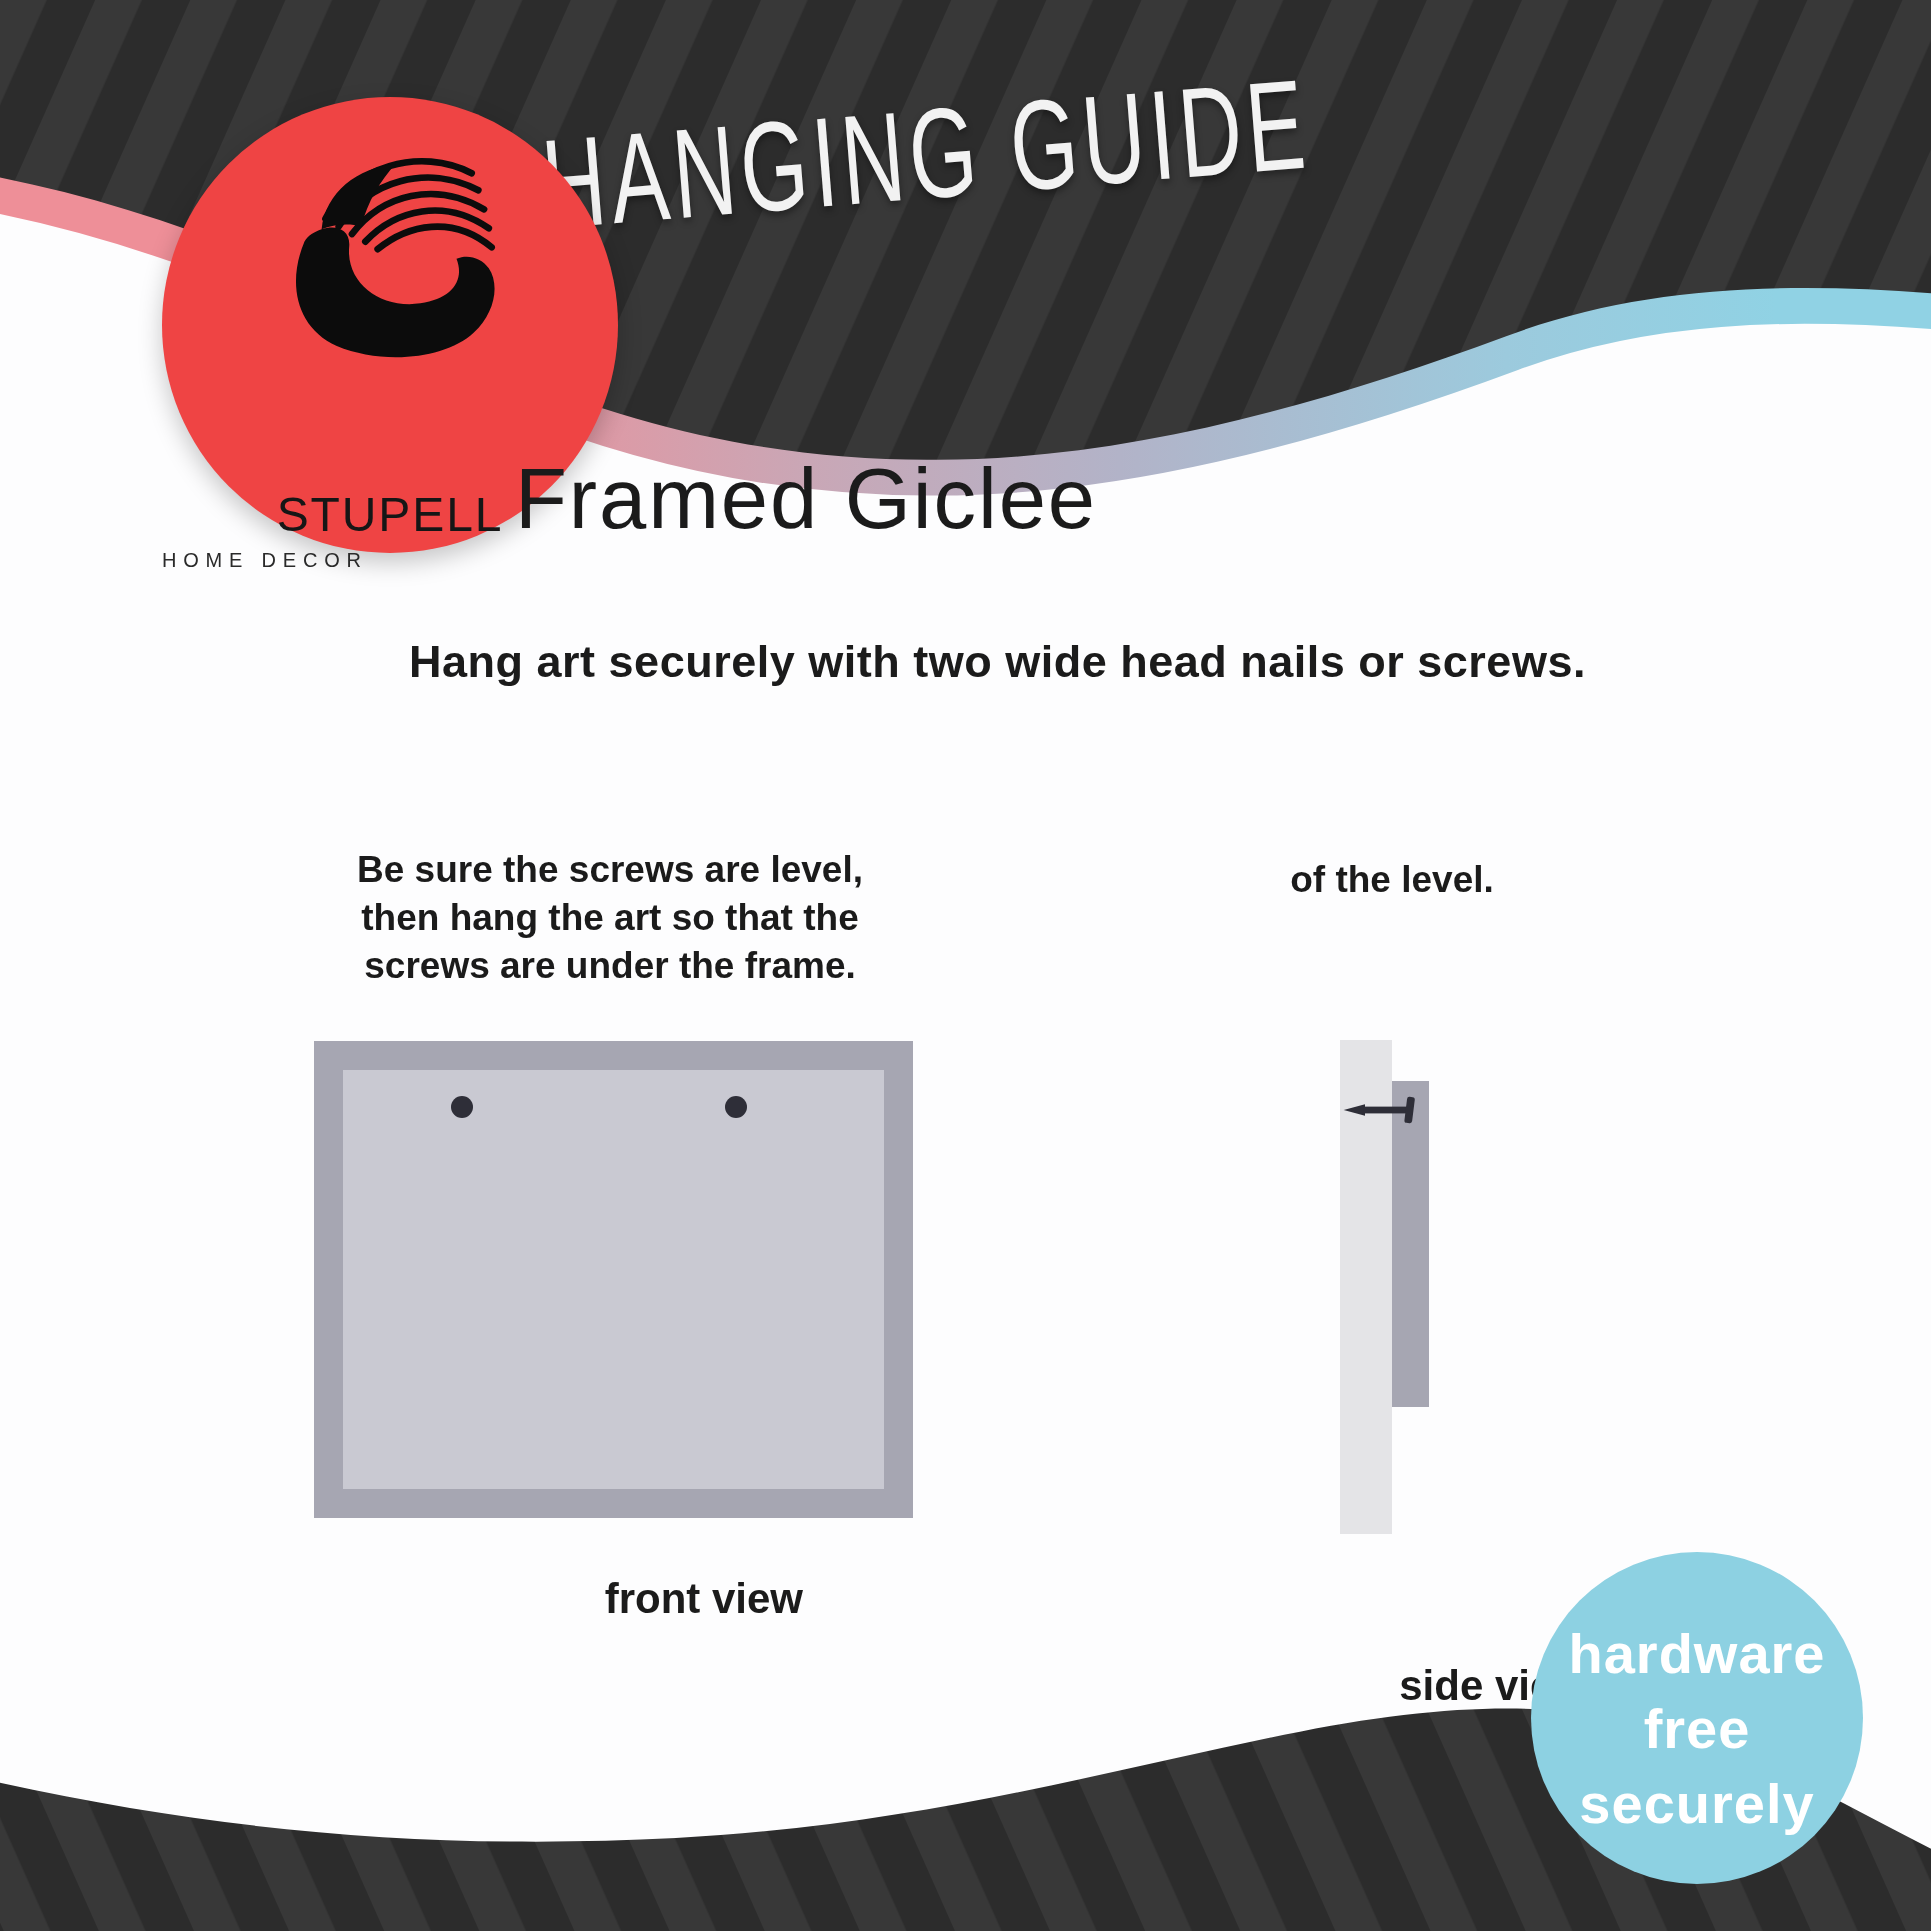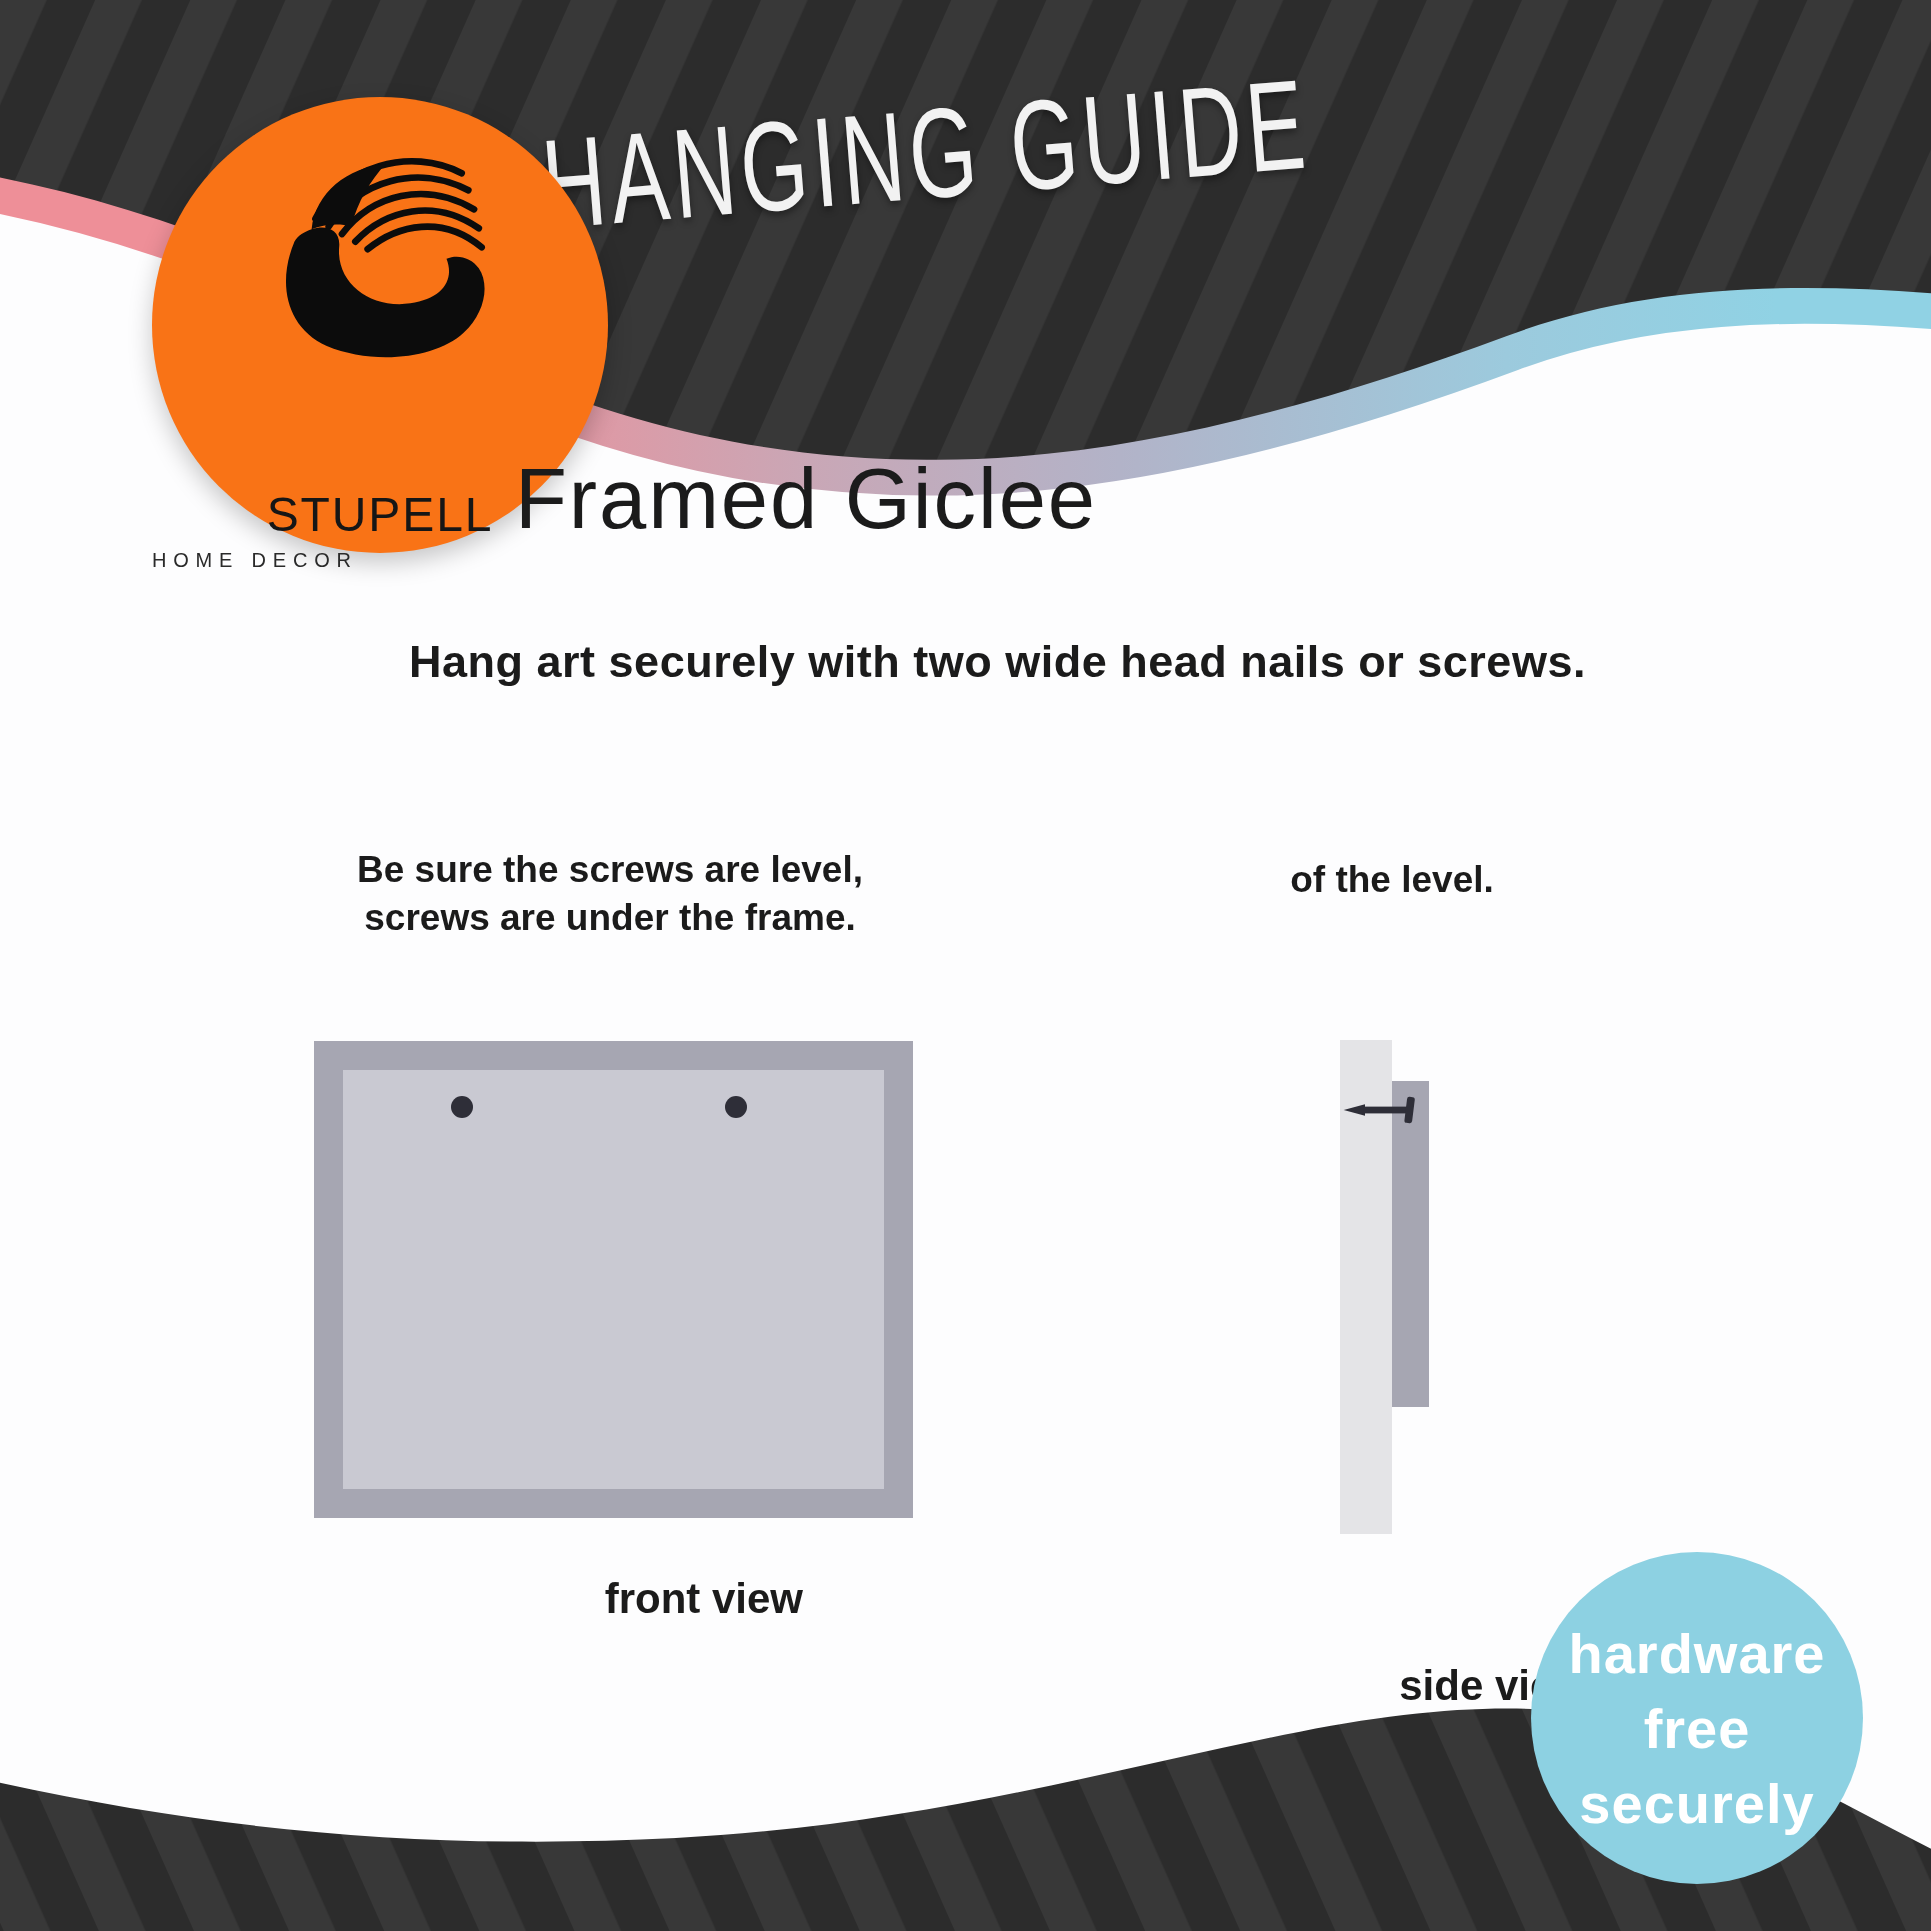--- a/index.html
+++ b/index.html
@@ -15,22 +15,22 @@
     position:absolute;left:0;top:81px;width:1931px;text-align:center;margin:0;
     font-weight:400;pointer-events:none;
   }
   .hg-title span{
     display:inline-block;font-size:127px;letter-spacing:7.7px;color:var(--title-text,#f2f2f2);
     transform:translateX(-39px) rotate(-4.6deg) scaleX(0.68);transform-origin:center;
     text-shadow:0 3.9px 8.7px rgba(0,0,0,.38);white-space:nowrap;
   }
   
   .logo{
-    position:absolute;left:152px;top:97px;width:456px;height:456px;border-radius:50%;
-    background:#f97316;box-shadow:0 9.7px 25px rgba(0,0,0,.22);
+    position:absolute;left:162px;top:97px;width:456px;height:456px;border-radius:50%;
+    background:#ef4444;box-shadow:0 9.7px 25px rgba(0,0,0,.22);
   }
   .logo svg{position:absolute;left:114px;top:42px;}
   .brand-name{position:absolute;left:0;top:390px;width:100%;text-align:center;
     font-size:48px;letter-spacing:1.9px;font-weight:500;color:#161616;}
   .brand-sub{position:absolute;left:0;top:452px;width:100%;
     font-size:20px;letter-spacing:6.8px;font-weight:400;color:#2a2a2a;}
   
   .product-title{position:absolute;left:323px;top:456px;width:966px;text-align:center;
     font-size:85px;font-weight:400;letter-spacing:1.9px;line-height:1;}
   .subtitle{position:absolute;left:0;top:639px;width:1931px;text-align:center;
@@ -107,20 +107,21 @@
     </svg>
     <div class="brand-name">STUPELL</div>
     <div class="brand-sub">HOME DECOR</div>
   </div>
 
   <div class="product-title">Framed Giclee</div>
   <div class="subtitle">Hang art securely with two wide head nails or screws.</div>
 
   <div class="instr instr-front">
     <div>Be sure the screws are level,</div>
+    <div>then hang the art so that the</div>
     <div>screws are under the frame.</div>
   </div>
 
   <div class="instr instr-side">
     <div>of the level.</div>
   </div>
 
   <div class="frame-outer">
     <div class="frame-inner"></div>
     <div class="screw-dot" style="left:148px;top:66px;"></div>

